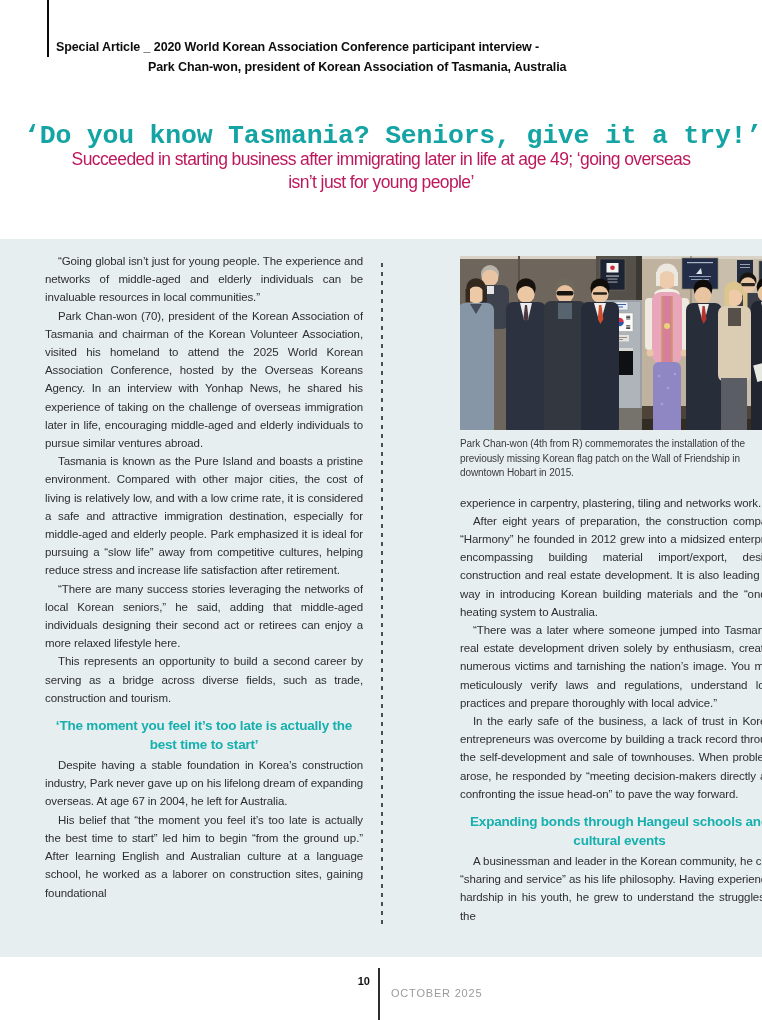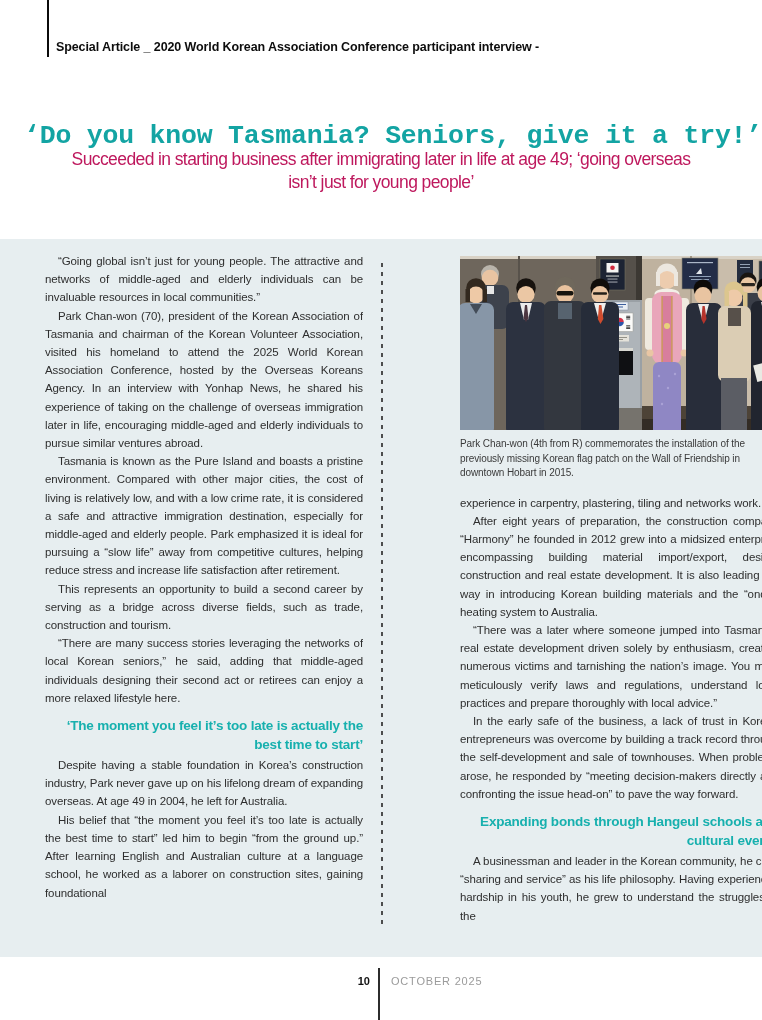--- a/index.html
+++ b/index.html
@@ -17,54 +17,55 @@
   .panel{position:absolute;left:0;top:239px;width:762px;height:718px;background:#e7eef0;}
   .col{position:absolute;top:13px;width:318px;height:694px;overflow:hidden;
        font-size:11.5px;line-height:18.2px;letter-spacing:-0.1px;text-align:justify;color:#2e2e2e;}
   .col-left{left:45px;}
   .col-right{left:412px;width:319px;margin-left:48px;}
   .divider{position:absolute;left:381px;top:24px;width:2px;height:666px;
            background:repeating-linear-gradient(to bottom,#4d4d4d 0 4px,transparent 4px 9px);}
   .para{margin:0;text-indent:13px;}
   .para.noindent{text-indent:0;}
   .subhead{margin:9px 0 2px 0;font-size:13.5px;line-height:19px;font-weight:bold;
-           color:#17b0ae;letter-spacing:-0.2px;text-align:right;}
+           color:#17b0ae;letter-spacing:-0.2px;text-align:center;}
   .photo{margin:4px 0 0 0;width:319px;height:174px;overflow:hidden;}
   .photo svg{display:block;width:319px;height:174px;}
   .caption{margin:7px 0 13px 0;font-size:10px;line-height:14.5px;color:#3a3a3a;
            text-align:left;text-indent:0;letter-spacing:-0.1px;}
   .footer{position:absolute;left:0;top:968px;width:696px;height:52px;font-size:11px;}
   .pagenum{position:absolute;left:330px;top:7px;width:40px;text-align:right;font-weight:bold;color:#121212;}
   .footer-rule{position:absolute;left:378px;top:0;width:2px;height:52px;background:#2c2c2c;}
-  .issue{position:absolute;left:391px;top:7px;color:#9b9b9b;letter-spacing:0.8px;}
+  .issue{position:absolute;left:391px;top:19px;color:#9b9b9b;letter-spacing:0.8px;}
 </style>
 </head>
 <body>
 
 <div class="page">
 
   <div class="top-rule"></div>
 
   <div class="kicker">
     <div class="kicker-line1">Special Article _ 2020 World Korean Association Conference participant interview -</div>
+    <div class="kicker-line2">Park Chan-won, president of Korean Association of Tasmania, Australia</div>
   </div>
 
   <h1 class="title">‘Do you know Tasmania? Seniors, give it a try!’</h1>
   <h2 class="subtitle">Succeeded in starting business after immigrating later in life at age 49; ‘going overseas isn’t just for young people’</h2>
 
   <div class="panel">
 
     <div class="col col-left">
-      <p class="para">“Going global isn’t just for young people. The attractive and networks of middle-aged and elderly individuals can be invaluable resources in local communities.”</p>
+      <p class="para">“Going global isn’t just for young people. The experience and networks of middle-aged and elderly individuals can be invaluable resources in local communities.”</p>
       <p class="para">Park Chan-won (70), president of the Korean Association of Tasmania and chairman of the Korean Volunteer Association, visited his homeland to attend the 2025 World Korean Association Conference, hosted by the Overseas Koreans Agency. In an interview with Yonhap News, he shared his experience of taking on the challenge of overseas immigration later in life, encouraging middle-aged and elderly individuals to pursue similar ventures abroad.</p>
       <p class="para">Tasmania is known as the Pure Island and boasts a pristine environment. Compared with other major cities, the cost of living is relatively low, and with a low crime rate, it is considered a safe and attractive immigration destination, especially for middle-aged and elderly people. Park emphasized it is ideal for pursuing a “slow life” away from competitive cultures, helping reduce stress and increase life satisfaction after retirement.</p>
+      <p class="para">“There are many success stories leveraging the networks of local Korean seniors,” he said, adding that middle-aged individuals designing their second act or retirees can enjoy a more relaxed lifestyle here.</p>
       <p class="para">This represents an opportunity to build a second career by serving as a bridge across diverse fields, such as trade, construction and tourism.</p>
-      <p class="para">“There are many success stories leveraging the networks of local Korean seniors,” he said, adding that middle-aged individuals designing their second act or retirees can enjoy a more relaxed lifestyle here.</p>
       <h3 class="subhead">‘The moment you feel it’s too late is actually the best time to start’</h3>
-      <p class="para">Despite having a stable foundation in Korea’s construction industry, Park never gave up on his lifelong dream of expanding overseas. At age 49 in 2004, he left for Australia.</p>
+      <p class="para">Despite having a stable foundation in Korea’s construction industry, Park never gave up on his lifelong dream of expanding overseas. At age 67 in 2004, he left for Australia.</p>
       <p class="para">His belief that “the moment you feel it’s too late is actually the best time to start” led him to begin “from the ground up.” After learning English and Australian culture at a language school, he worked as a laborer on construction sites, gaining foundational</p>
     </div>
 
     <div class="divider"></div>
 
     <div class="col col-right">
       <figure class="photo">
         <svg viewBox="0 0 319 174" preserveAspectRatio="none" xmlns="http://www.w3.org/2000/svg">
 
           <rect x="0" y="0" width="319" height="174" fill="#6e665c"></rect>

